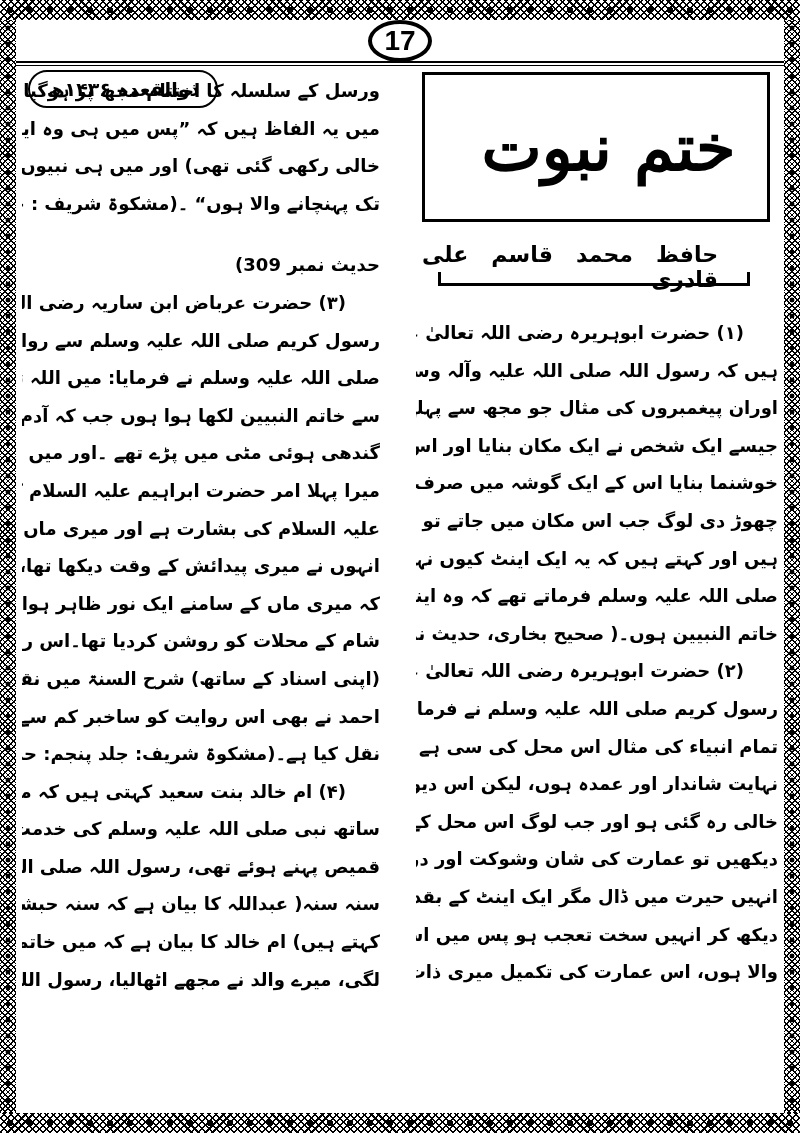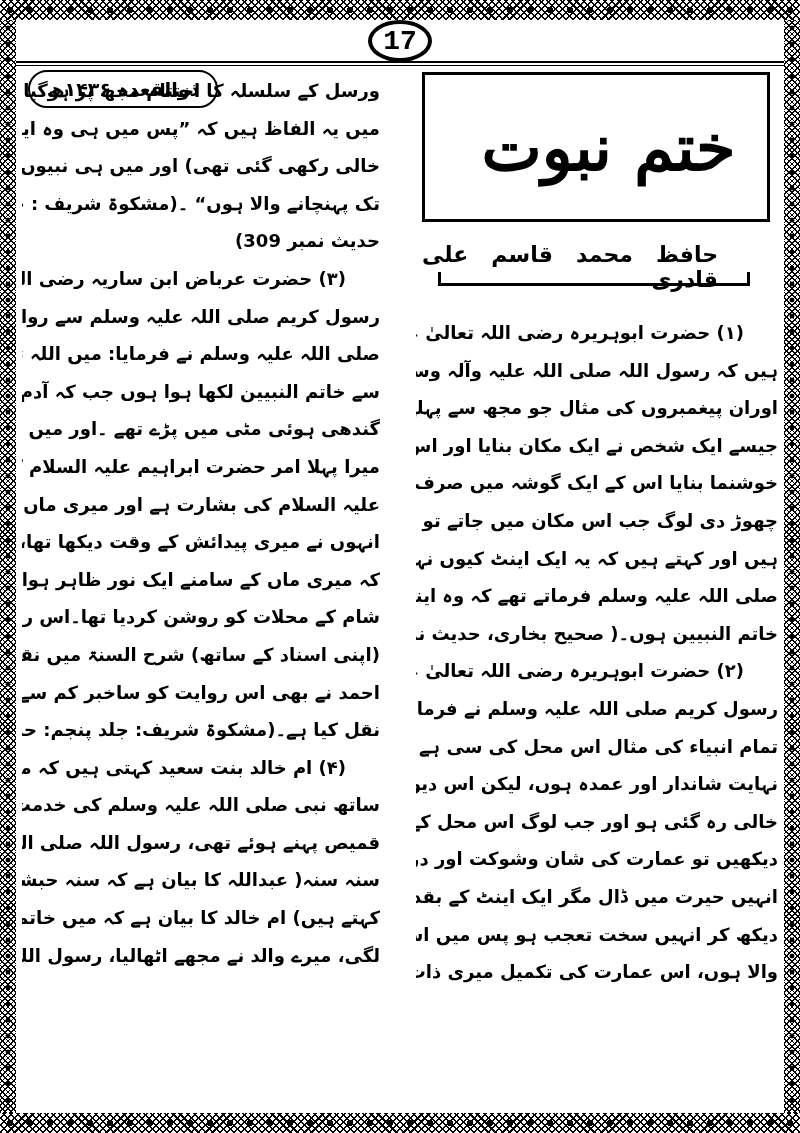--- a/index.html
+++ b/index.html
@@ -44,38 +44,38 @@
     display: flex; align-items: center; justify-content: center;
     font-family: "DejaVu Sans", sans-serif; font-weight: bold; font-size: 19px;
     direction: rtl;
   }
   .pill-left { left: 12px; width: 190px; margin-top: 48px; }
   .pill-right { right: 12px; width: 200px; }
   .page-no {
     position: absolute; left: 50%; top: 0px; transform: translateX(-50%);
     width: 64px; height: 42px; border: 4px solid #000; border-radius: 50%;
     background: #fff; display: flex; align-items: center; justify-content: center;
-    font-family: Liberation Mono, monospace; font-weight: bold; font-size: 28px;
+    font-family: Liberation Sans, sans-serif; font-weight: bold; font-size: 28px;
   }
 
   
   .col {
     position: absolute; top: 72px; bottom: 22px;
     direction: rtl; text-align: justify; text-align-last: justify;
     font-family: "DejaVu Sans", sans-serif; font-size: 18px; font-weight: bold;
   }
   .col-right { right: 22px; width: 362px; }
   .col-left { left: 22px; width: 358px; }
 
   .line {
     display: block; height: 37.6px; line-height: 37.6px; white-space: nowrap;
     overflow: hidden; text-align-last: justify;
   }
   .line.indent { padding-right: 34px; }
-  .line.last { text-align-last: right; }
+  .line.last { text-align-last: right; margin-top: 24px; }
 
   .title-box {
     height: 150px; border: 3px solid #000; margin: 0 8px 0 6px;
     display: flex; align-items: center; justify-content: center;
     font-family: "DejaVu Serif", serif; font-weight: bold; font-size: 64px;
     direction: rtl; text-align: center; text-align-last: center; padding-left: 25px;
   }
   .author-wrap {
     position: relative; height: 76px; margin: 0 8px 16px 6px;
   }

